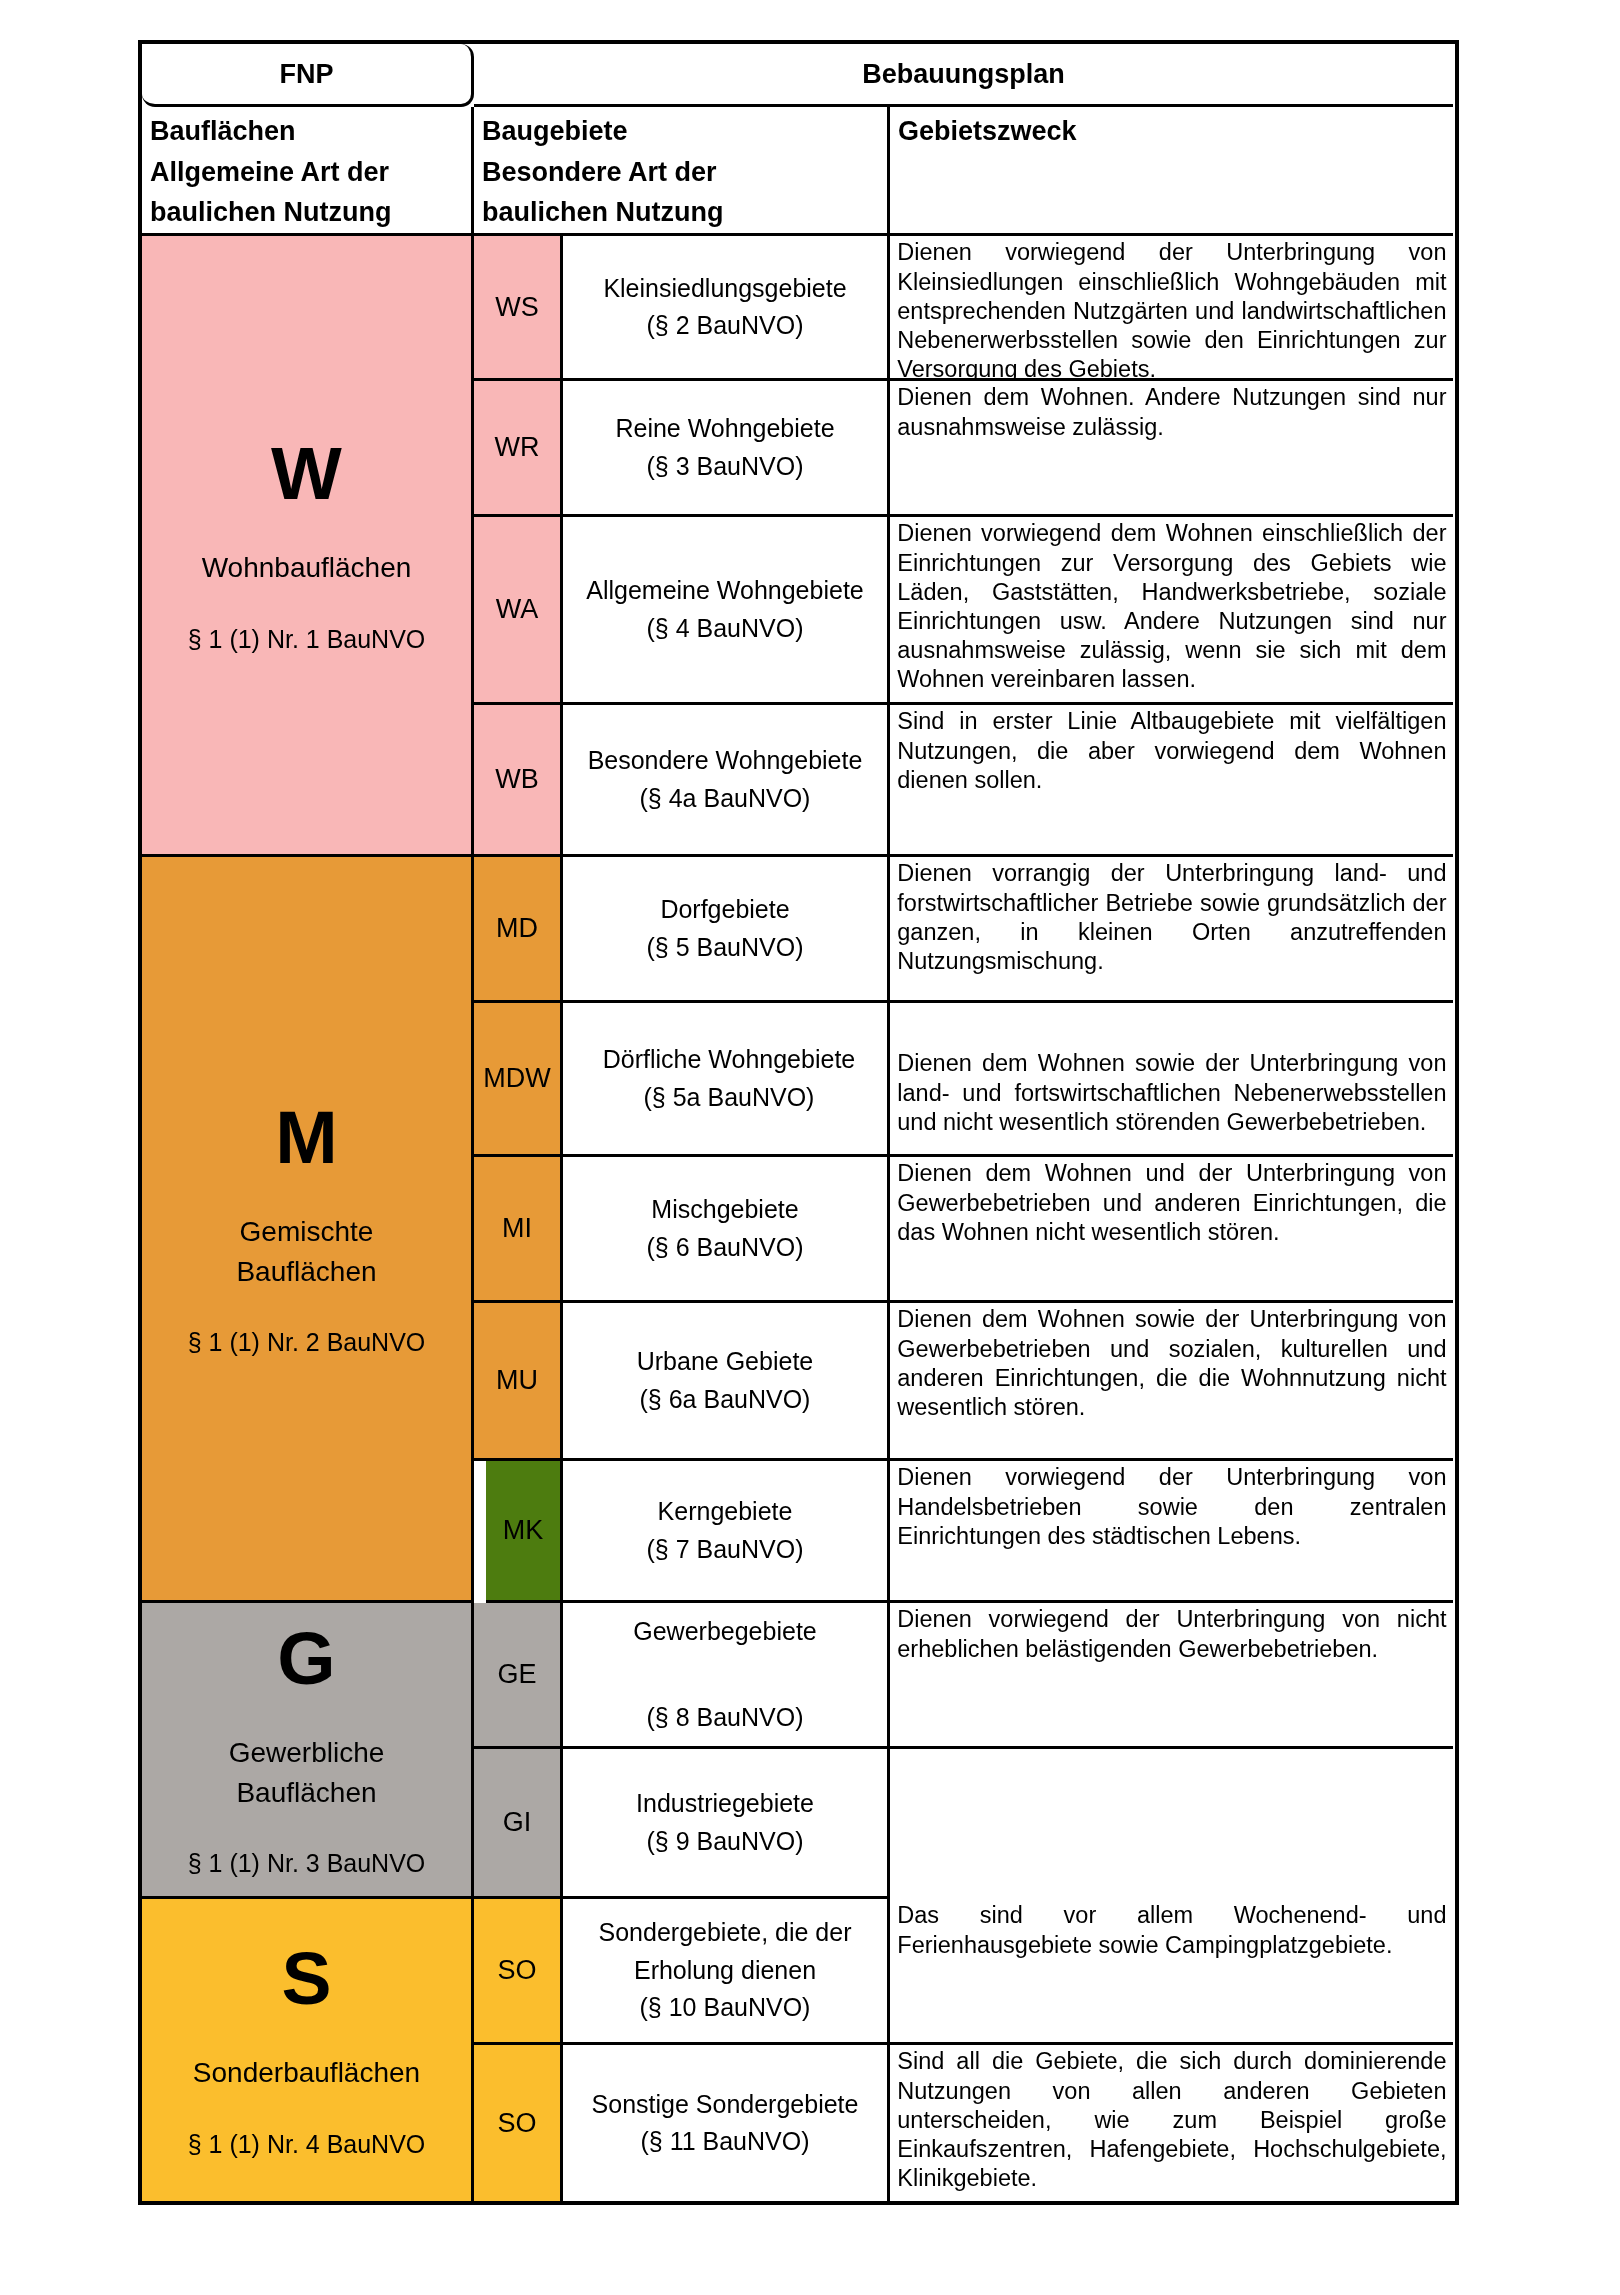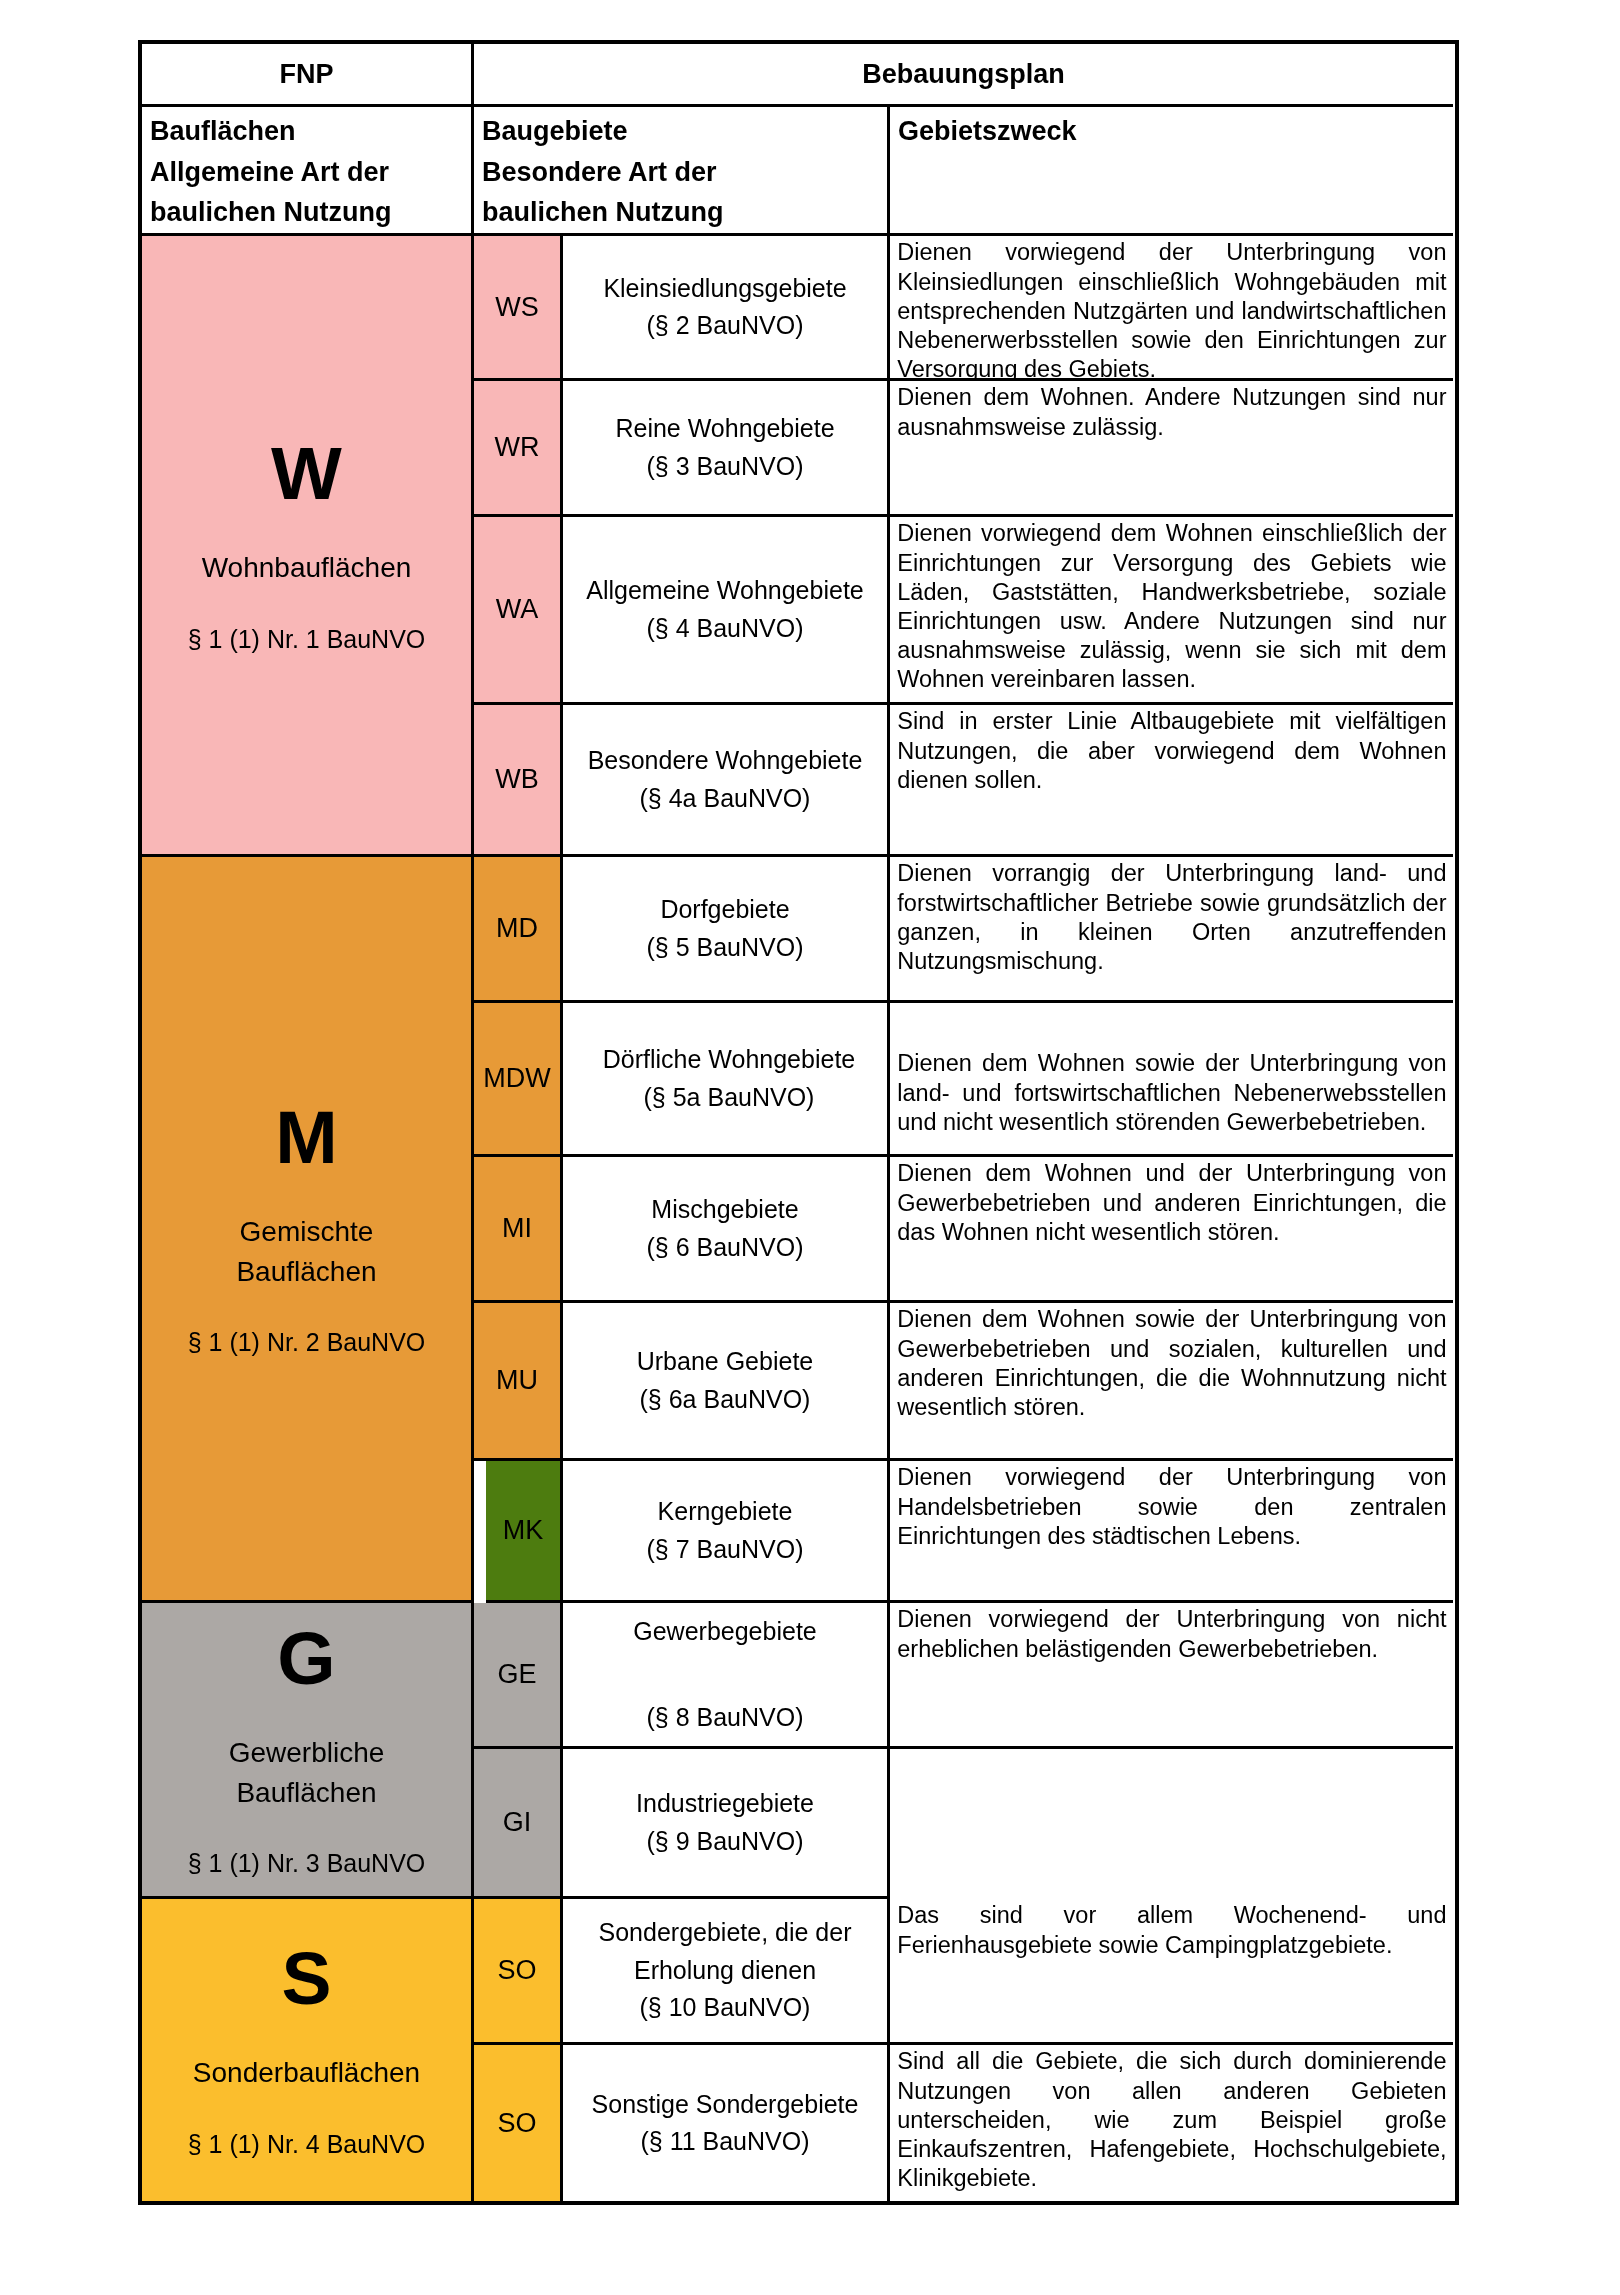--- a/index.html
+++ b/index.html
@@ -31,21 +31,21 @@
         text-align:center;font-size:25px;line-height:1.5;}
   .purpose-cell{font-size:23.5px;line-height:1.24;text-align:justify;
         padding:2.4px 6.5px 2.4px 7.3px;}
 </style>
 </head>
 <body>
 
 <div class="page">
   <div class="planning-table" id="table-root">
 
-    <div class="cell hdr-center" style="grid-column:1;grid-row:1;">FNP</div>
+    <div class="cell hdr-center" style="grid-column:1;grid-row:1;border-radius:13px;">FNP</div>
 
     <div class="cell hdr-center last-col" style="grid-column:2 / span 3;grid-row:1;">Bebauungsplan</div>
 
     <div class="cell hdr-left" style="grid-column:1;grid-row:2;">Bauflächen
 Allgemeine Art der
 baulichen Nutzung</div>
 
     <div class="cell hdr-left" style="grid-column:2 / span 2;grid-row:2;">Baugebiete
 Besondere Art der
 baulichen Nutzung</div>

